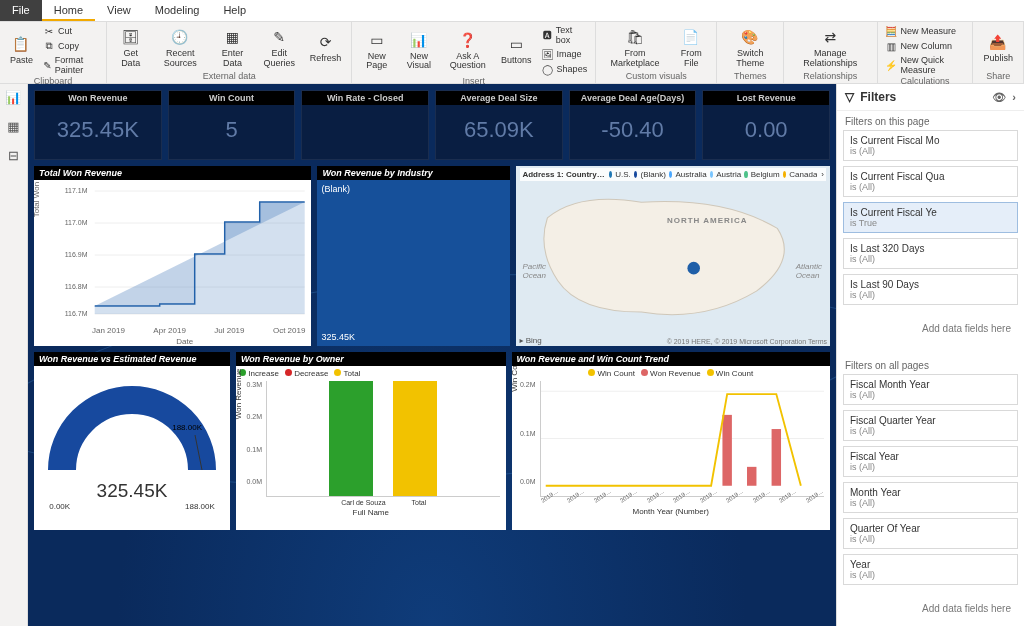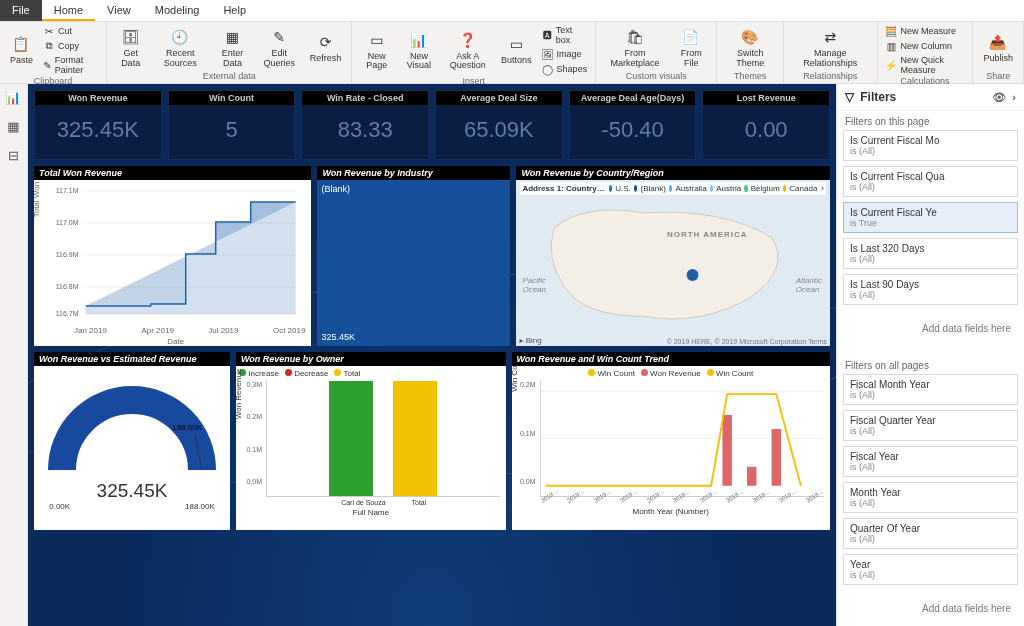--- a/index.html
+++ b/index.html
@@ -37,21 +37,21 @@
 
 .grid-row { display: flex; gap: 6px; margin-bottom: 6px; }
 .viz { background: #fff; display: flex; flex-direction: column; position: relative; z-index: 1; }
 .viz-title { background: #000; color: #fff; font-size: 9px; padding: 2px 5px; font-weight: 600; font-style: italic; }
 .viz-body { flex: 1; position: relative; overflow: hidden; }
 
 .row2 .viz { height: 180px; }
 .row3 .viz { height: 178px; }
 
 
-.line-chart { padding: 4px 6px 4px 12px; font-size: 8px; color: #666; position: relative; }
+.line-chart { padding: 4px 6px 4px 30px; font-size: 8px; color: #666; position: relative; }
 .y-axis-label { position: absolute; left: 2px; top: 50%; transform: rotate(-90deg) translateX(50%); transform-origin: left; font-size: 8px; white-space: nowrap; }
 .x-axis-label { text-align: center; font-size: 8px; margin-top: 2px; }
 
 
 .viz.industry .viz-body { background: #16509a; color: #fff; padding: 4px; display: flex; flex-direction: column; justify-content: space-between; font-size: 9px; }
 
 
 .viz.map .viz-body { background: #dfeaf2; }
 .map-legend { position: absolute; top: 2px; left: 4px; right: 4px; font-size: 8px; display:flex; gap:4px; align-items:center; flex-wrap:nowrap; background: rgba(255,255,255,.85); padding:2px;}
 .dot { width: 7px; height: 7px; border-radius: 50%; display: inline-block; }
@@ -273,21 +273,20 @@
         <div class="kpi">
           <div class="kpi-title">Won Revenue</div>
           <div class="kpi-value">325.45K</div>
         </div>
         <div class="kpi">
           <div class="kpi-title">Win Count</div>
           <div class="kpi-value">5</div>
         </div>
         <div class="kpi">
           <div class="kpi-title">Win Rate - Closed</div>
-          <div class="kpi-value">83.33</div>
         </div>
         <div class="kpi">
           <div class="kpi-title">Average Deal Size</div>
           <div class="kpi-value">65.09K</div>
         </div>
         <div class="kpi">
           <div class="kpi-title">Average Deal Age(Days)</div>
           <div class="kpi-value">-50.40</div>
         </div>
         <div class="kpi">
@@ -331,21 +330,20 @@
 
       <div class="viz industry" style="flex:0.8">
         <div class="viz-title">Won Revenue by Industry</div>
         <div class="viz-body">
           <span>(Blank)</span>
           <span>325.45K</span>
         </div>
       </div>
 
       <div class="viz map" style="flex:1.3">
-        <div class="viz-title">Won Revenue by Country/Region</div>
         <div class="viz-body">
           <div class="map-legend">
             <strong>Address 1: Country…</strong>
             <span id="map-legend-items" style="display:flex;gap:3px;align-items:center;flex:1;overflow:hidden">
                 <span class="dot" style="background:#1f77b4"></span>
                 <span>U.S.</span>
                 <span class="dot" style="background:#17499e"></span>
                 <span>(Blank)</span>
                 <span class="dot" style="background:#4aa8ff"></span>
                 <span>Australia</span>

